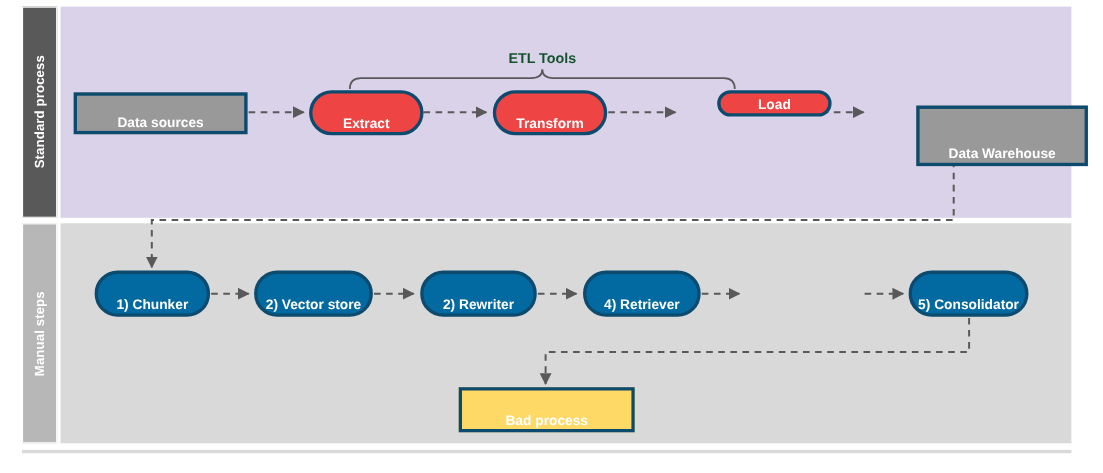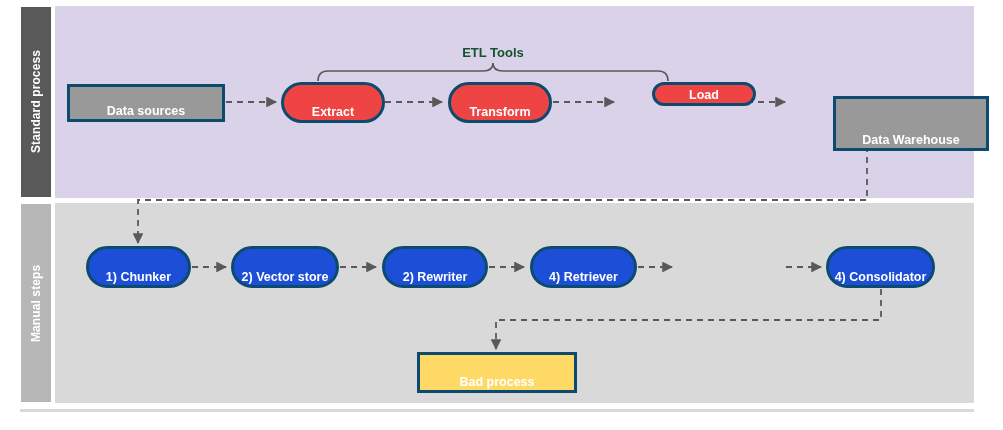--- a/index.html
+++ b/index.html
@@ -52,21 +52,21 @@
     font-weight: bold;
     font-size: 12.5px;
     line-height: 1.18;
     box-sizing: border-box;
     border: 3px solid #0c4a6e;
   }
   .node.rect  { border-radius: 0; }
   .node.pill  { border-radius: 999px; }
   .node.grey-dark { background: #999999; }
   .node.pink      { background: #ef4444; }
-  .node.grey-mid  { background: #1d4ed8; }
+  .node.grey-mid  { background: #0369a1; }
   .node.yellow    { background: #ffd966; }
 
   
   #etl-label {
     position: absolute;
     left: 400px;
     top: 45px;
     width: 186px;
     text-align: center;
     color: #14532d;
@@ -153,20 +153,20 @@
   <div class="node pill grey-mid" style="left:382px; top:246px; width:106px; height:42px;">
     <span>2) Rewriter</span>
   </div>
 
   <div class="node pill grey-mid" style="left:530px; top:246px; width:107px; height:42px;">
     <span>4) Retriever</span>
   </div>
 
 
   <div class="node pill grey-mid" style="left:826px; top:246px; width:109px; height:42px;">
-    <span>4) Consolidator</span>
+    <span>5) Consolidator</span>
   </div>
 
   <div class="node rect yellow" style="left:417px; top:352px; width:160px; height:41px;">
     <span>Bad process</span>
   </div>
 
 </div>
 
 </body></html>

